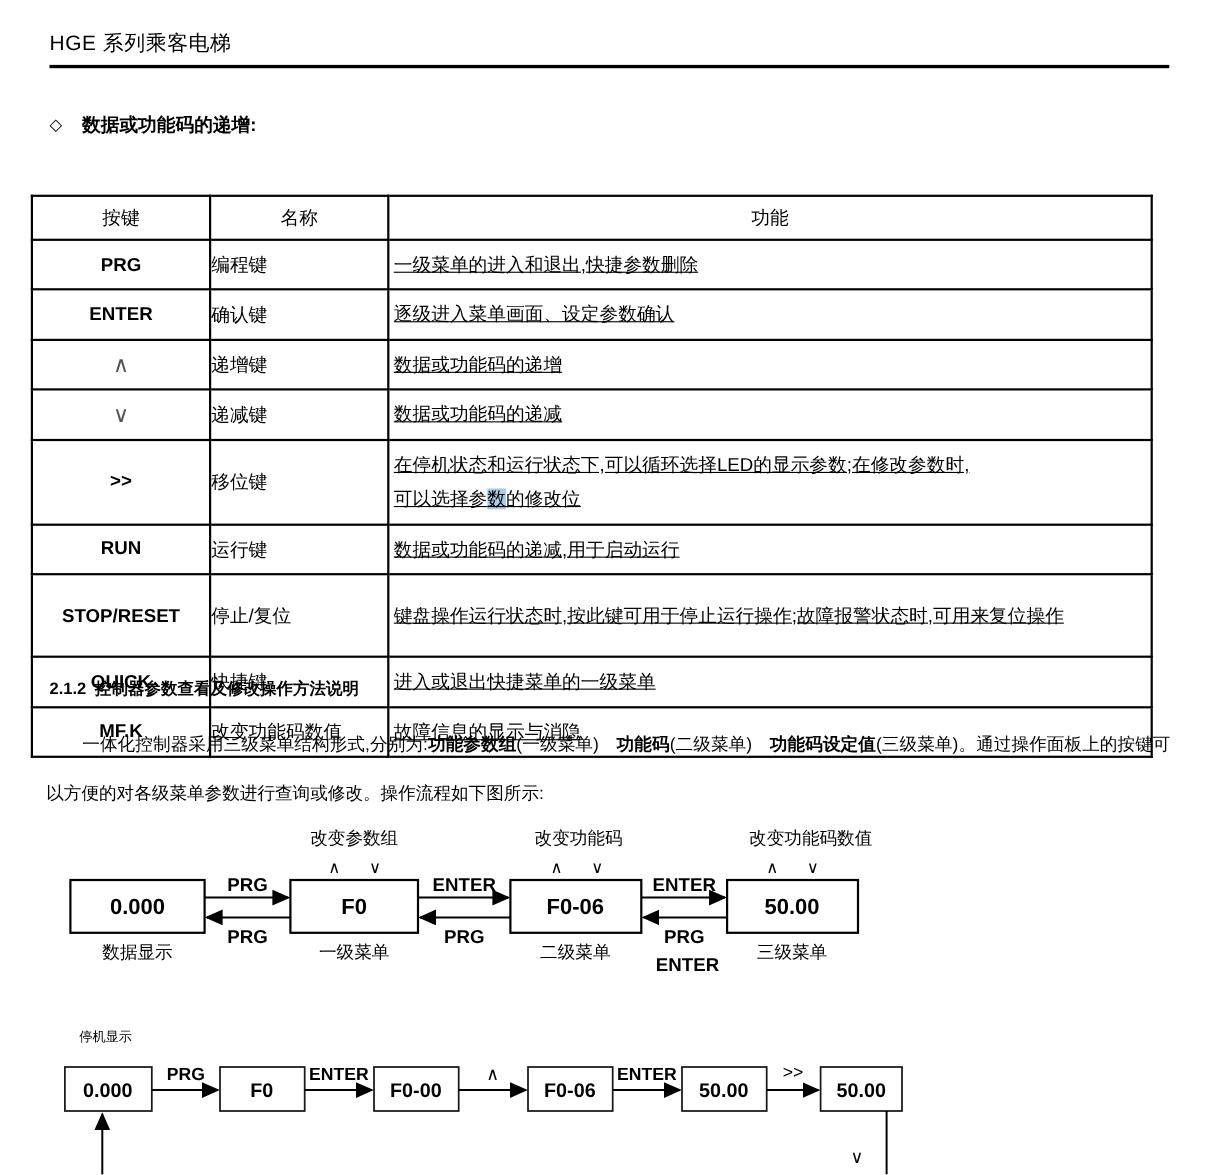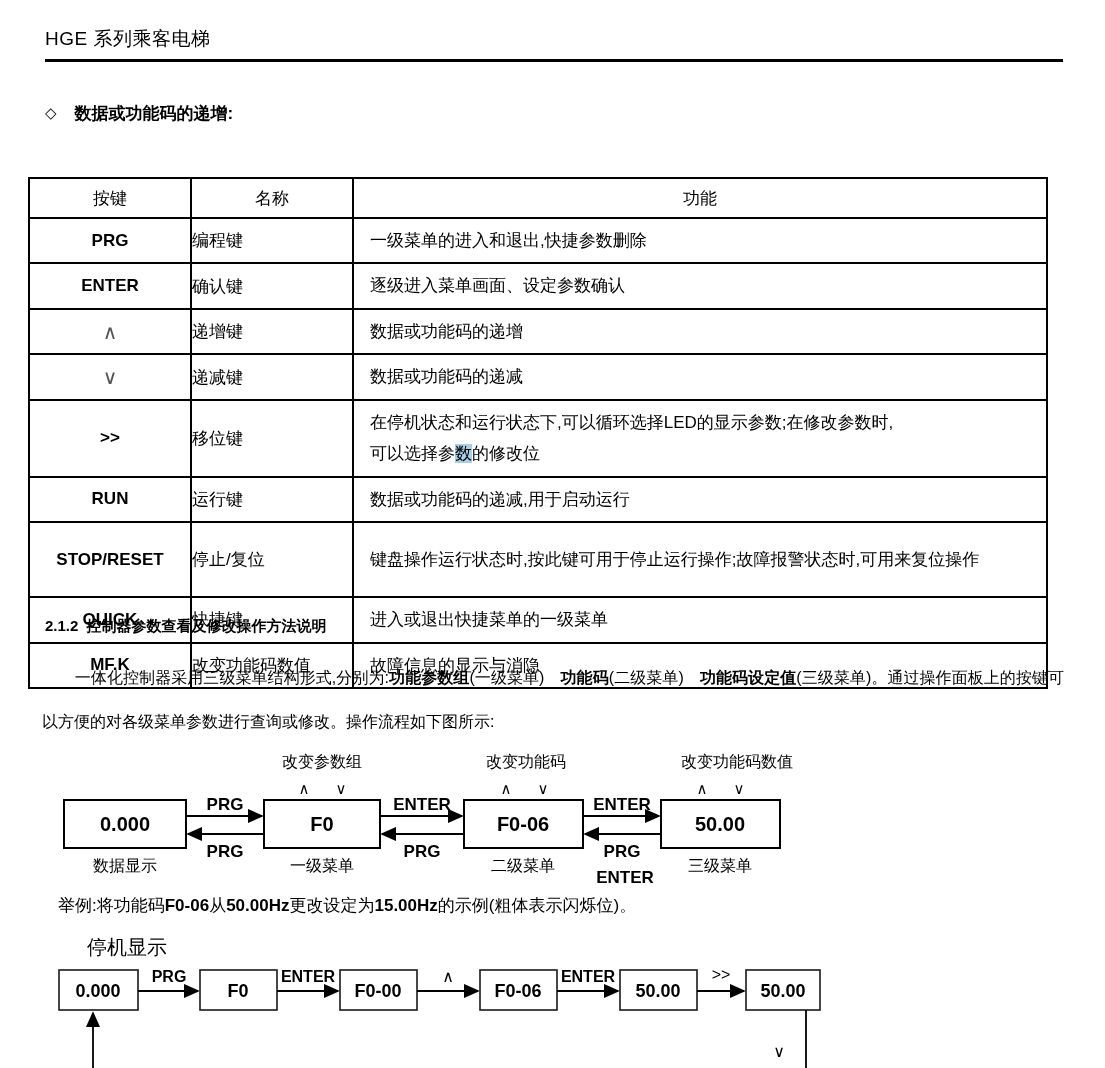--- a/index.html
+++ b/index.html
@@ -17,39 +17,39 @@
   .bullet-line .marker { font-size:15px; font-weight:400; margin-right:18px; position:relative; top:-1px; }
 
   
   table.keys { position:absolute; left:28px; top:142px; width:1018px; border-collapse:collapse; table-layout:fixed;margin-top:35px; }
   table.keys col.c1 { width:162px; } table.keys col.c2 { width:162px; } table.keys col.c3 { width:694px; }
   table.keys td, table.keys th { border:2px solid #000; font-size:17px; font-weight:400; vertical-align:middle; }
   table.keys th { text-align:center; height:37px; }
   table.keys td.key { text-align:center; font-weight:700; font-size:17px; }
   table.keys td.key.sym { font-weight:400; color:#555; font-size:20px; }
   table.keys td.name { text-align:left; }
-  table.keys td.func { text-align:left; padding:6px 10px 6px 16px; line-height:1.85; }
+  table.keys td.func { text-align:left; padding:6px 10px 6px 4px; line-height:1.85;text-decoration:underline; }
   tr.r-normal { height:40px; } tr.r-tall { height:75px; }
   .hl { background:#a9cfe8; }
 
   
   .section-heading { position:absolute; left:45px; top:617px; font-size:15px; font-weight:700; }
   .section-heading .num { font-family:"Liberation Sans",sans-serif; margin-right:8px; }
 
   
   .body-para { position:absolute; left:42px; top:656px; width:1022px; font-size:16px;
     line-height:44px; text-align:justify; text-indent:2.05em; }
   .body-para b { font-weight:700; }
 
   
   .example-line { position:absolute; left:58px; top:894px; font-size:17px; }
   .example-line b { font-weight:700; }
 
   
-  .flow2-caption { position:absolute; left:87px; top:934px; font-size:20px; }
+  .flow2-caption { position:absolute; left:72px; top:934px; font-size:12px; }
 
   svg.flow { position:absolute; left:45px; }
   svg.flow .box { fill:none; stroke:#000; stroke-width:2; }
   svg.flow .box-thin { fill:none; stroke:#1a1a1a; stroke-width:1.6; }
   svg.flow line { stroke:#000; stroke-width:1.8; }
   svg.flow text { fill:#000; }
   .val { font-size:20px; font-weight:600; text-anchor:middle; }
   .val2 { font-size:18px; font-weight:600; text-anchor:middle; }
   .cap { font-size:16px; text-anchor:middle; }
   .toplab { font-size:16px; text-anchor:middle; }
@@ -182,21 +182,20 @@
     <text class="keylab" x="377" y="67">ENTER</text>
     <text class="keylab" x="377" y="114">PRG</text>
 
     <line x1="538" y1="73" x2="614" y2="73" marker-end="url(#ar)"></line>
     <line x1="616" y1="91" x2="540" y2="91" marker-end="url(#ar)"></line>
     <text class="keylab" x="577" y="67">ENTER</text>
     <text class="keylab" x="577" y="114">PRG</text>
     <text class="keylab" x="580" y="140">ENTER</text>
   </svg>
 
-  <p class="example-line"><span>举例:将功能码</span><b>F0-06</b><span>从</span><b>50.00Hz</b><span>更改设定为</span><b>15.00Hz</b><span>的示例(粗体表示闪烁位)。</span></p>
 
   <div class="flow2-caption">停机显示</div>
 
   <svg class="flow" style="top:958px;" width="1020" height="110" viewBox="0 0 1020 110">
     <defs>
       <marker id="ar2" markerWidth="9" markerHeight="8" refX="8" refY="4" orient="auto">
         <path d="M0,0 L9,4 L0,8 z" fill="#000"></path>
       </marker>
     </defs>
 

